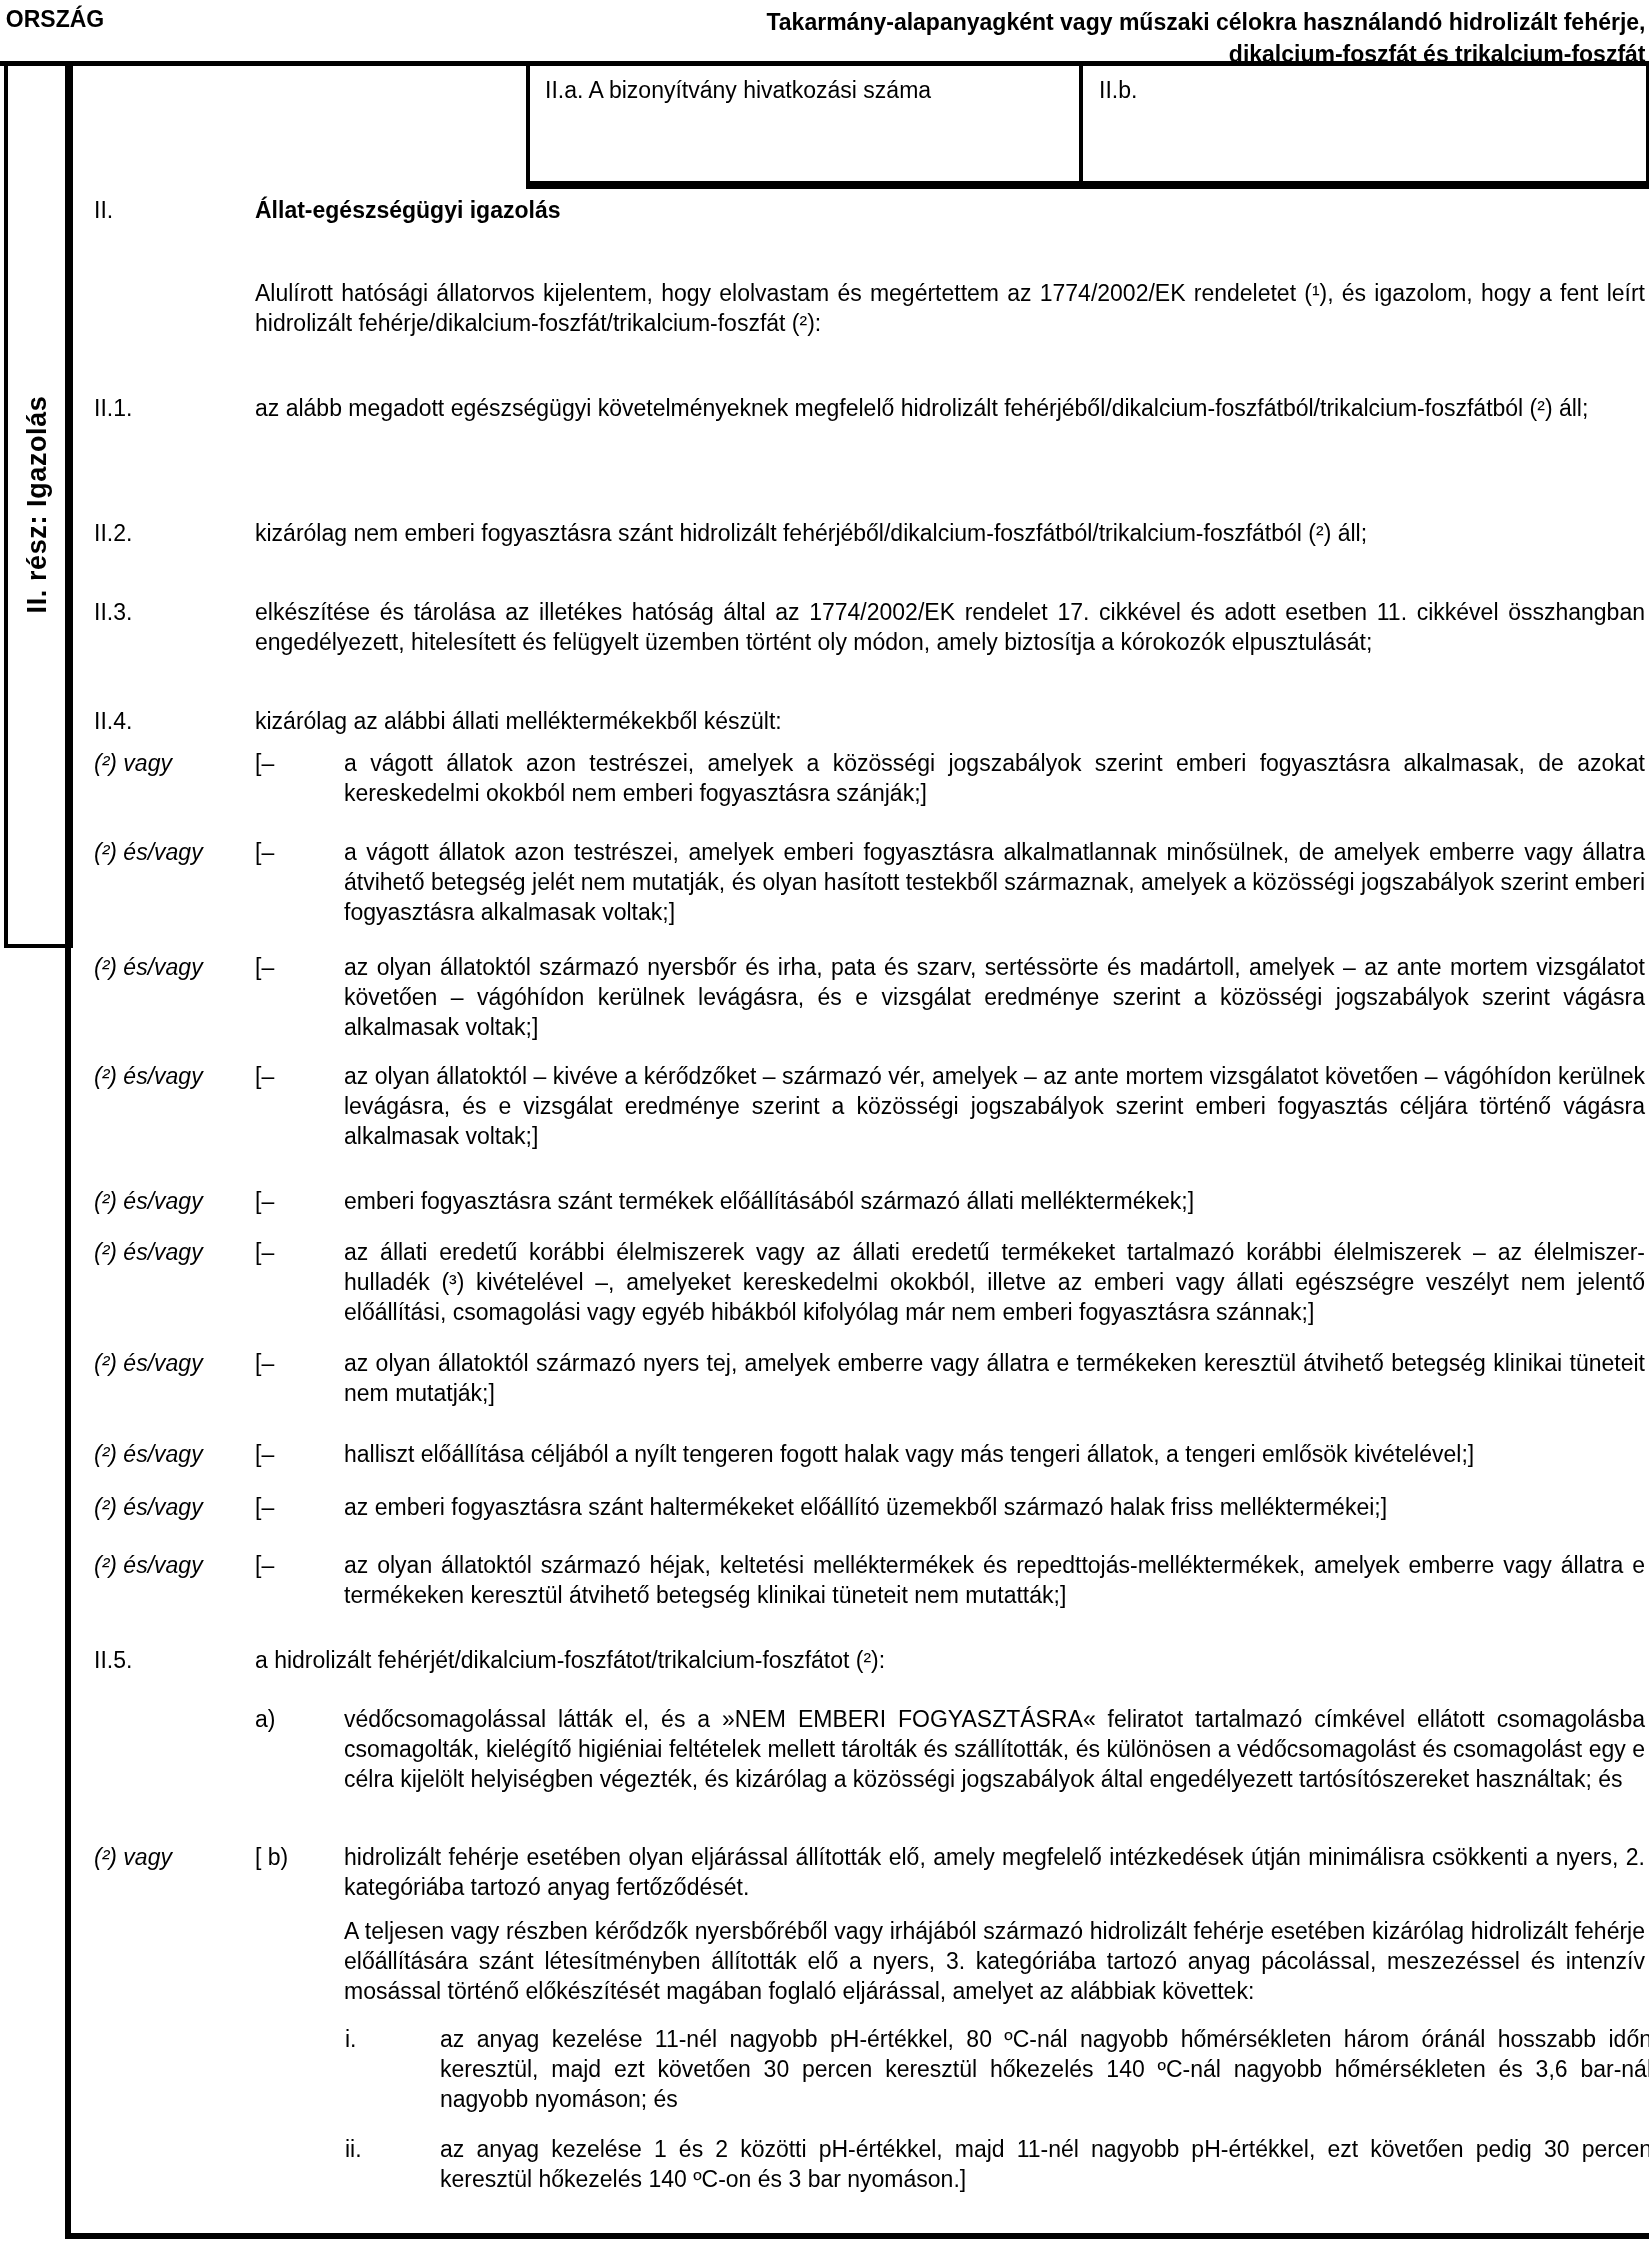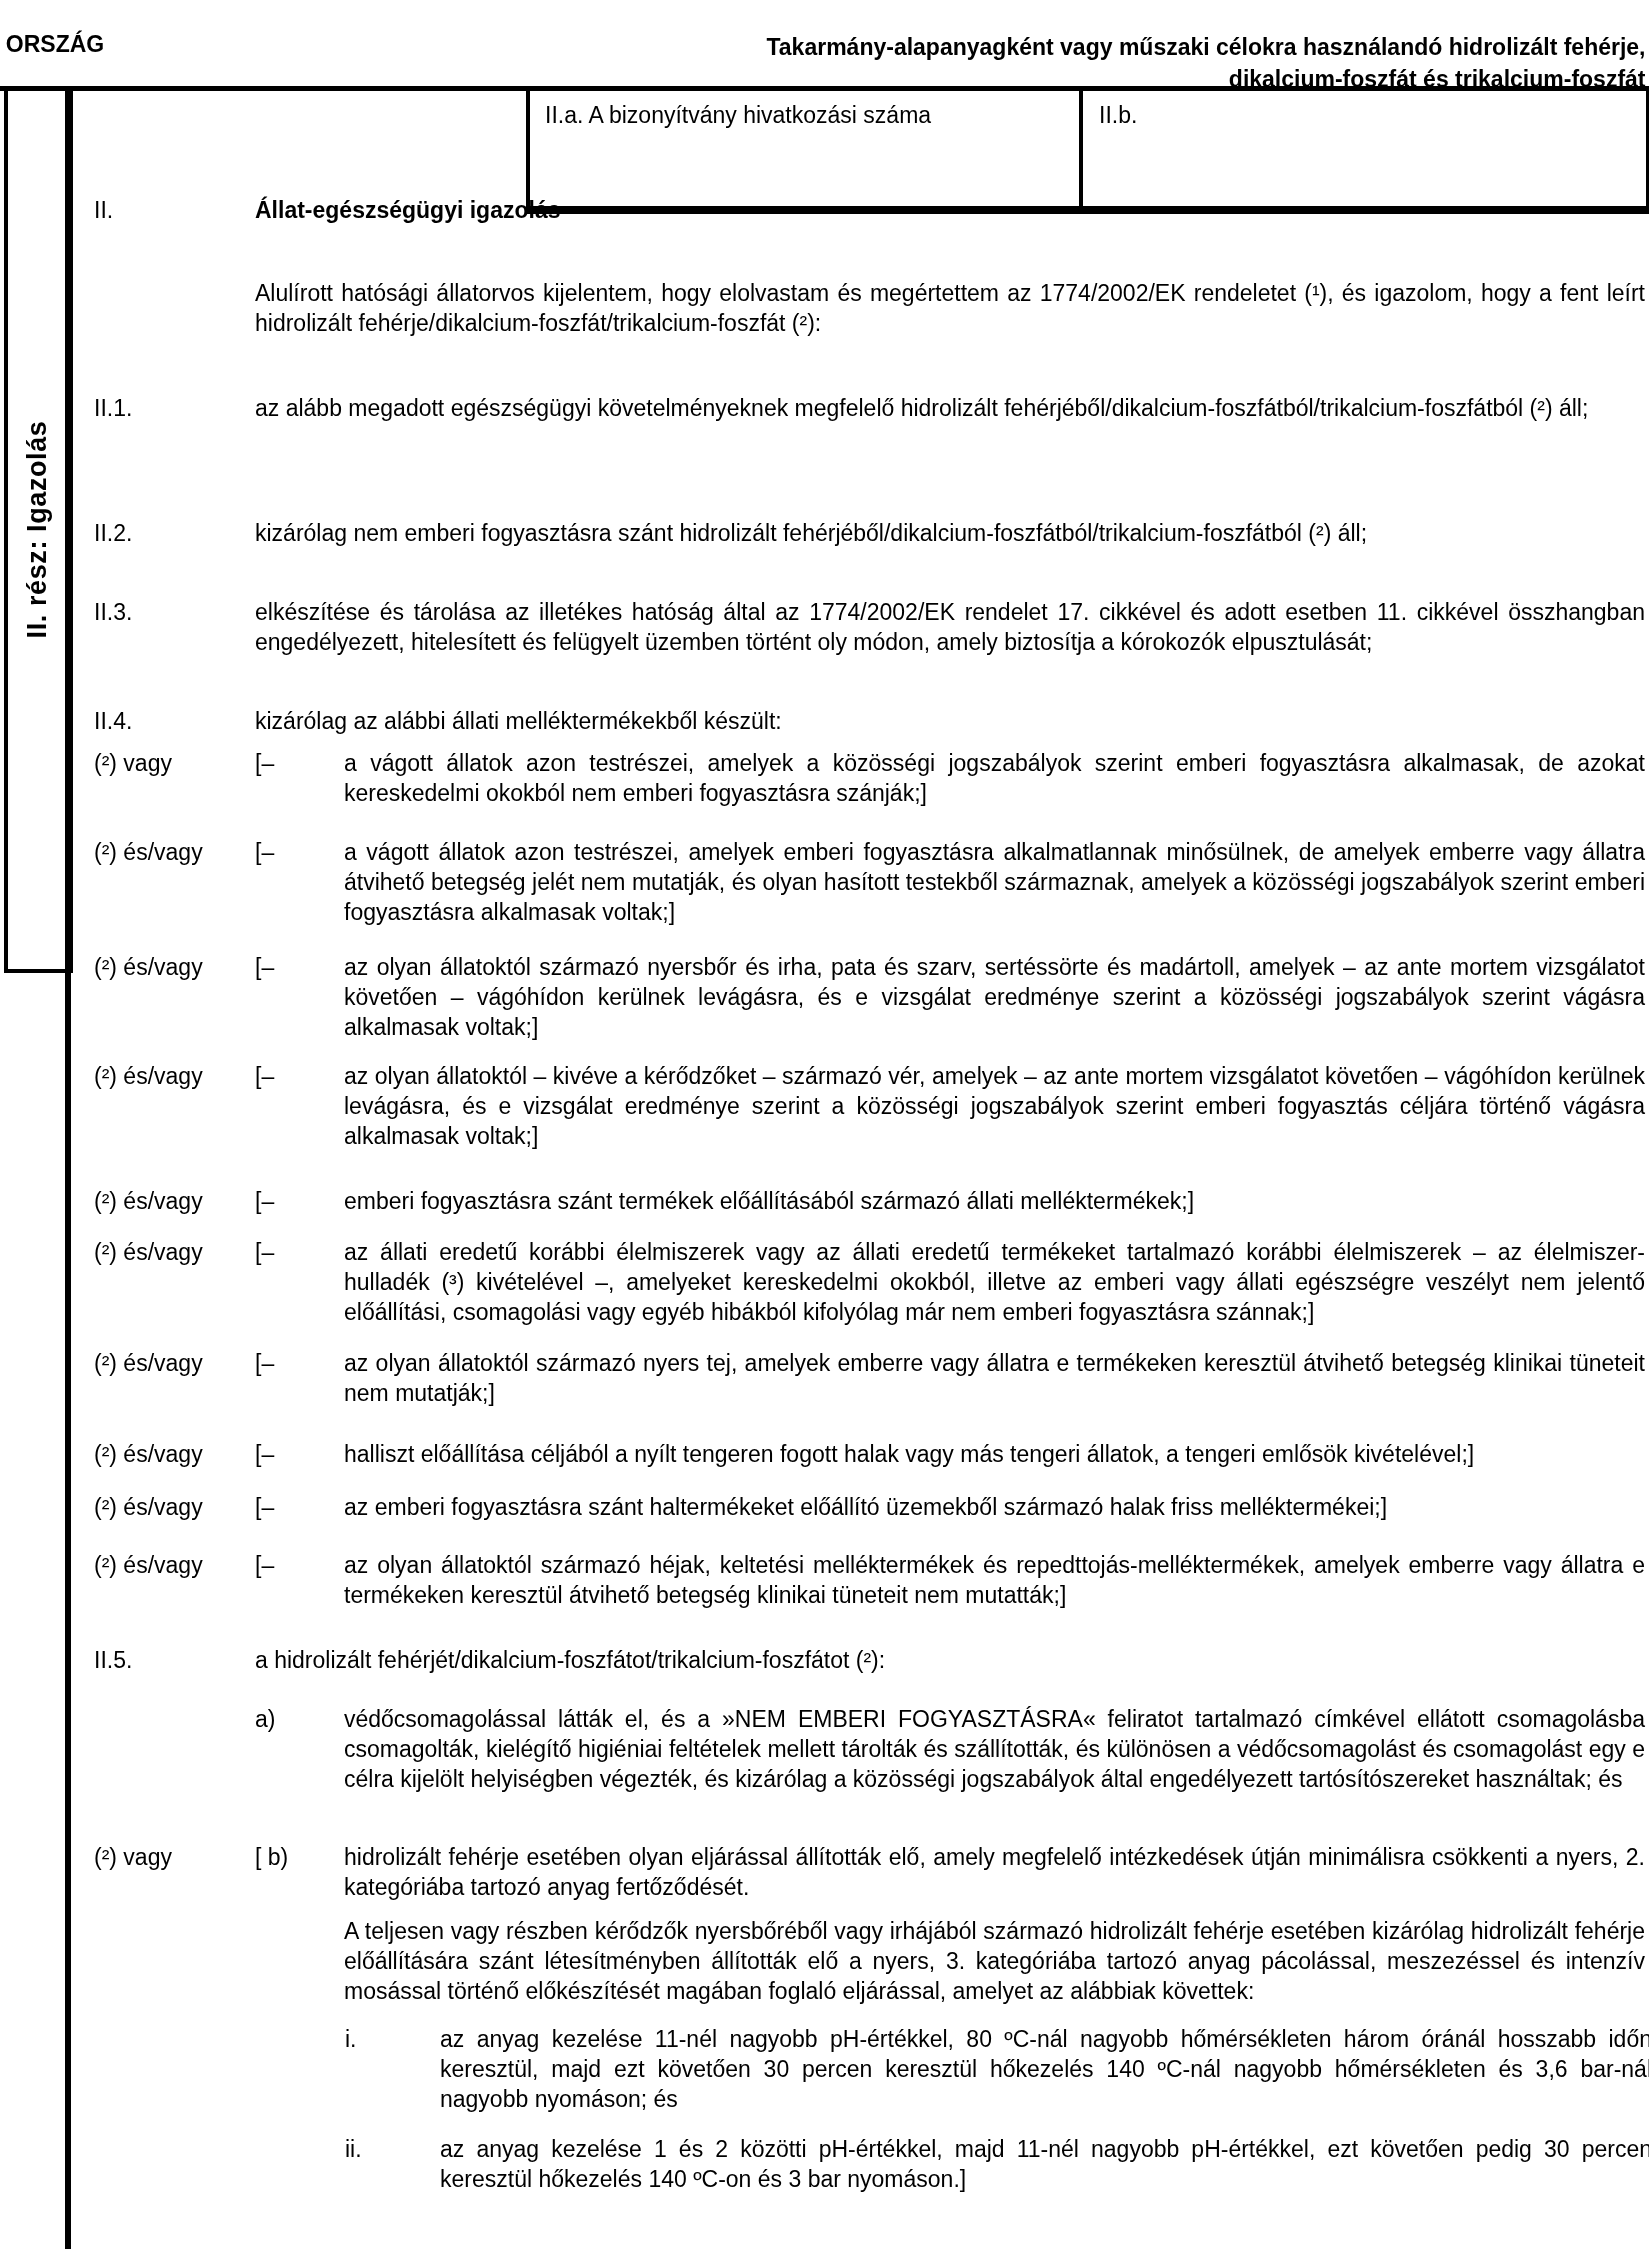--- a/index.html
+++ b/index.html
@@ -4,23 +4,23 @@
 <style>
   html,body{margin:0;padding:0;background:#888;}
   .page{
     position:relative;
     width:1649px;height:2250px;
     background:#ffffff;
     font-family:"Liberation Sans", sans-serif;
     color:#000;
     overflow:hidden;
   }
-  .abs{position:absolute;margin-top:25px;}
+  .abs{position:absolute;}
   .b{font-weight:bold;}
-  .it{text-align:right;}
+  .it{font-style:italic;text-align:right;}
   .body-text{font-size:23px;line-height:30px;}
   .just{text-align:justify;text-justify:inter-word;}
   .rule{background:#000;}
   
   .country{left:5.8px;top:5.8px;font-size:23px;}
   .title-block{right:3.5px;top:5.8px;width:1333px;text-align:right;font-size:23px;line-height:32px;}
   
   .refbox{left:526px;top:61px;width:1116px;height:116px;border:4px solid #000;border-bottom:8px solid #000;}
   .refcell-a{position:absolute;left:0;top:0;width:549px;height:100%;border-right:4.6px solid #000;}
   .refcell-b{position:absolute;left:554px;top:0;right:8px;height:100%;}

